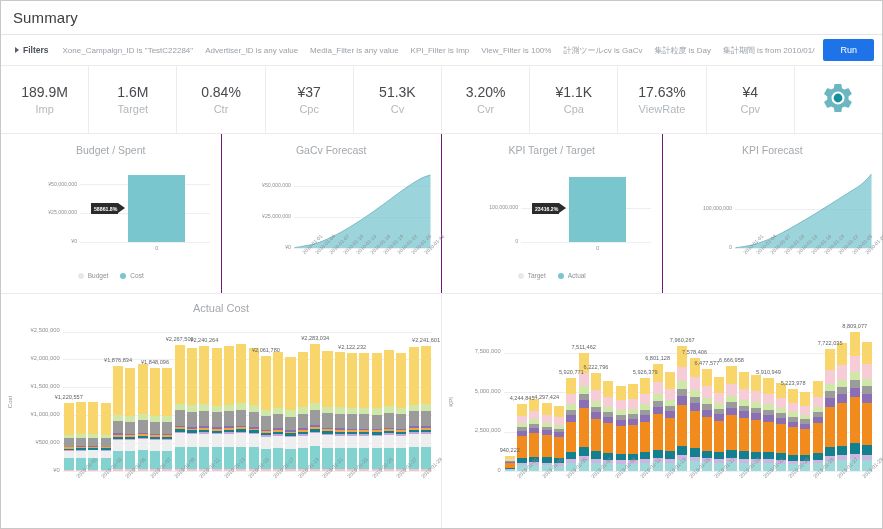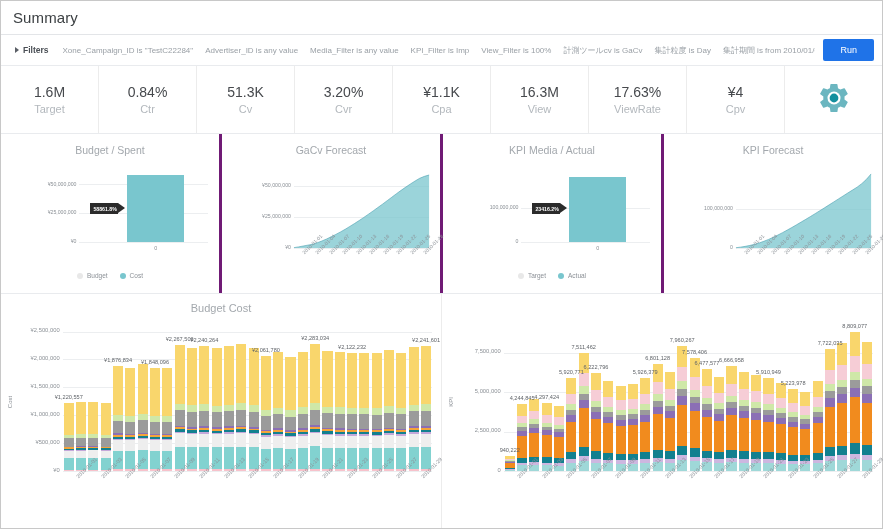--- a/index.html
+++ b/index.html
@@ -75,21 +75,21 @@
   .kpi-val { font-size: 14px; color: #46494d; }
   .kpi-lbl { font-size: 11px; color: #b3b8bd; }
   .kpi-gear { display: flex; align-items: center; justify-content: center; }
 
   
   .smallrow {
     height: 160px; flex: 0 0 160px;
     display: flex; background: #fff;
     border-bottom: 1px solid #e9ebee;
   }
-  .panel { flex: 1 1 0; border-right: 3px solid #701a75; position: relative; padding-top: 10px; }
+  .panel { flex: 1 1 0; border-right: 1px solid #701a75; position: relative; padding-top: 10px; }
   .panel:last-child { border-right: none; }
   .panel-title { text-align: center; font-size: 10.5px; color: #a3a8ad; margin-bottom: 6px; }
   .plot { position: relative; width: 100%; height: 108px; }
   .ylab { position: absolute; font-size: 5.4px; color: #8b9096; text-align: right; }
   .grid { position: absolute; height: 1px; background: #eceef0; }
   .xtick {
     position: absolute; font-size: 5px; color: #8b9096;
     transform: rotate(-45deg); transform-origin: left top; white-space: nowrap;
   }
   .legend { display: flex; justify-content: center; gap: 12px; margin-top: 2px; }
@@ -145,42 +145,46 @@
         <div class="filter-item">View_Filter is 100%</div>
         <div class="filter-item">計測ツールcv is GaCv</div>
         <div class="filter-item">集計粒度 is Day</div>
         <div class="filter-item">集計期間 is from 2010/01/01 until 2010</div>
       </div>
     <button class="run-btn">Run</button>
   </div>
 
   <div class="kpirow" id="kpi-row">
       <div class="kpi">
+        <div class="kpi-val">189.9M</div>
+        <div class="kpi-lbl">Imp</div>
+      </div>
+      <div class="kpi">
         <div class="kpi-val">1.6M</div>
         <div class="kpi-lbl">Target</div>
       </div>
       <div class="kpi">
         <div class="kpi-val">0.84%</div>
         <div class="kpi-lbl">Ctr</div>
       </div>
       <div class="kpi">
+        <div class="kpi-val">¥37</div>
+        <div class="kpi-lbl">Cpc</div>
+      </div>
+      <div class="kpi">
         <div class="kpi-val">51.3K</div>
         <div class="kpi-lbl">Cv</div>
       </div>
       <div class="kpi">
         <div class="kpi-val">3.20%</div>
         <div class="kpi-lbl">Cvr</div>
       </div>
       <div class="kpi">
         <div class="kpi-val">¥1.1K</div>
         <div class="kpi-lbl">Cpa</div>
-      </div>
-      <div class="kpi">
-        <div class="kpi-val">16.3M</div>
-        <div class="kpi-lbl">View</div>
       </div>
       <div class="kpi">
         <div class="kpi-val">17.63%</div>
         <div class="kpi-lbl">ViewRate</div>
       </div>
       <div class="kpi">
         <div class="kpi-val">¥4</div>
         <div class="kpi-lbl">Cpv</div>
       </div>
       <div class="kpi kpi-gear">
@@ -239,21 +243,21 @@
           <div class="xtick" style="left: 54.7%; top: 89px; font-size: 5px;">2010-01-10</div>
           <div class="xtick" style="left: 60.9%; top: 89px; font-size: 5px;">2010-01-13</div>
           <div class="xtick" style="left: 67.1%; top: 89px; font-size: 5px;">2010-01-16</div>
           <div class="xtick" style="left: 73.3%; top: 89px; font-size: 5px;">2010-01-19</div>
           <div class="xtick" style="left: 79.5%; top: 89px; font-size: 5px;">2010-01-22</div>
           <div class="xtick" style="left: 85.7%; top: 89px; font-size: 5px;">2010-01-25</div>
           <div class="xtick" style="left: 91.9%; top: 89px; font-size: 5px;">2010-01-28</div>
         </div>
       </div>
       <div class="panel">
-        <div class="panel-title">KPI Media / Actual</div>
+        <div class="panel-title">KPI Target / Target</div>
         <div class="plot">
           <div class="ylab" style="right: 64%; top: 41.8143px; width: 60px; font-size: 5.2px; padding-right: 3px;">100,000,000</div>
           <div class="grid" style="left: 36%; right: 5%; top: 45.7143px;"></div>
           <div class="ylab" style="right: 64%; top: 76.1px; width: 60px; font-size: 5.2px; padding-right: 3px;">0</div>
           <div class="grid" style="left: 36%; right: 5%; top: 80px;"></div>
           <div class="bar-teal" style="left: 58%; width: 26%; top: 14.8914px; height: 65.1086px; background: rgb(121, 198, 206);"></div>
           <div style="position: absolute; left: 58%; width: 26%; top: 83px; text-align: center; font-size: 5.4px; color: rgb(139, 144, 150);">0</div>
           <div class="arrow-tag" style="left: 41%; top: 41.12px;">
             <span>23416.2%</span>
             <span class="arrow-head"></span>
@@ -290,21 +294,21 @@
           <div class="xtick" style="left: 73.3%; top: 89px; font-size: 5px;">2010-01-19</div>
           <div class="xtick" style="left: 79.5%; top: 89px; font-size: 5px;">2010-01-22</div>
           <div class="xtick" style="left: 85.7%; top: 89px; font-size: 5px;">2010-01-25</div>
           <div class="xtick" style="left: 91.9%; top: 89px; font-size: 5px;">2010-01-28</div>
         </div>
       </div>
     </div>
 
   <div class="bigrow" id="big-row">
       <div class="bigpanel">
-        <div class="big-title">Budget Cost</div>
+        <div class="big-title">Actual Cost</div>
         <div class="bigplot" style="top: 22px; height: 190px;">
           <div class="ylab" style="right: 86%; top: 11.2269px; width: 60px; font-size: 5.8px; padding-right: 3px;">¥2,500,000</div>
           <div class="grid" style="left: 14%; right: 2%; top: 15.5769px;"></div>
           <div class="ylab" style="right: 86%; top: 39.1115px; width: 60px; font-size: 5.8px; padding-right: 3px;">¥2,000,000</div>
           <div class="grid" style="left: 14%; right: 2%; top: 43.4615px;"></div>
           <div class="ylab" style="right: 86%; top: 66.9962px; width: 60px; font-size: 5.8px; padding-right: 3px;">¥1,500,000</div>
           <div class="grid" style="left: 14%; right: 2%; top: 71.3462px;"></div>
           <div class="ylab" style="right: 86%; top: 94.8808px; width: 60px; font-size: 5.8px; padding-right: 3px;">¥1,000,000</div>
           <div class="grid" style="left: 14%; right: 2%; top: 99.2308px;"></div>
           <div class="ylab" style="right: 86%; top: 122.765px; width: 60px; font-size: 5.8px; padding-right: 3px;">¥500,000</div>

